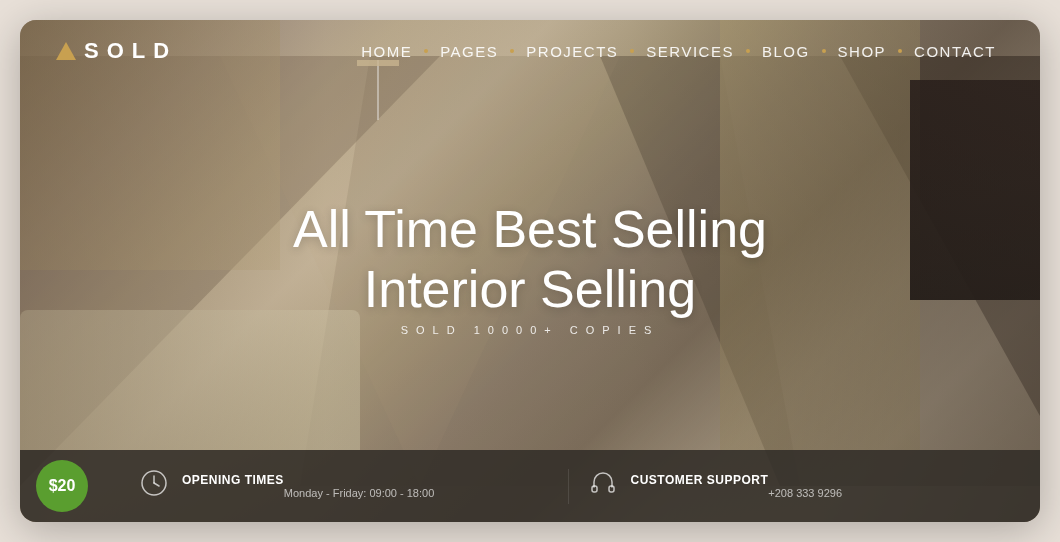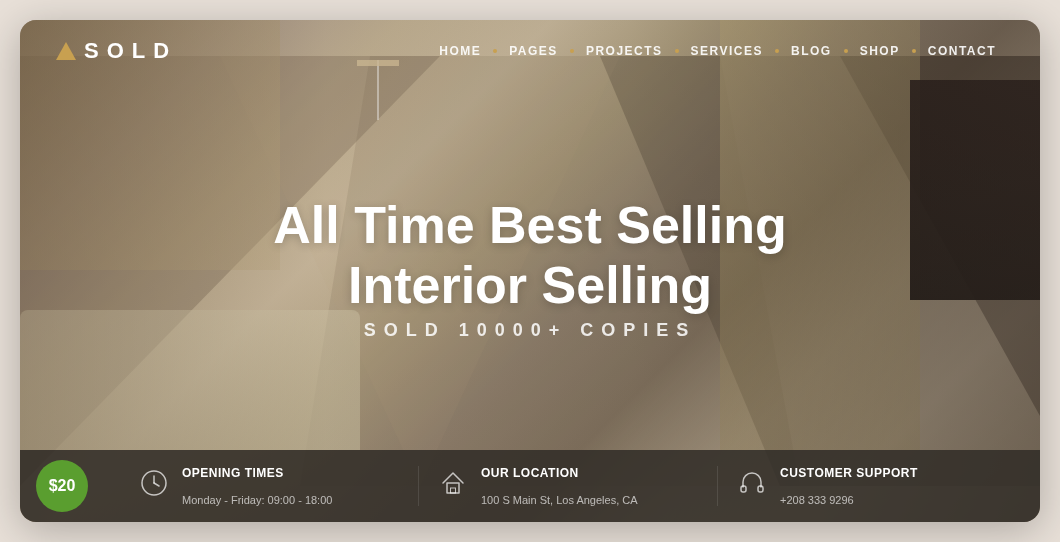--- a/index.html
+++ b/index.html
@@ -93,22 +93,22 @@
 
     .nav-links li {
       display: flex;
       align-items: center;
       gap: 4px;
     }
 
     .nav-links li a {
       color: rgba(255,255,255,0.9);
       text-decoration: none;
-      font-size: 12px;
-      font-weight: 700;
+      font-size: 15px;
+      font-weight: 400;
       letter-spacing: 1.5px;
       text-transform: uppercase;
       padding: 4px 8px;
     }
 
     .nav-dot {
       width: 4px;
       height: 4px;
       background: #c8a050;
       border-radius: 50%;
@@ -121,30 +121,30 @@
       left: 50%;
       transform: translate(-50%, -52%);
       text-align: center;
       z-index: 10;
       width: 70%;
     }
 
     .hero-title {
       color: #ffffff;
       font-size: 52px;
-      font-weight: 700;
+      font-weight: 400;
       line-height: 1.15;
       margin-bottom: 4px;
       text-shadow: 0 2px 10px rgba(0,0,0,0.2);
     }
 
     .hero-subtitle {
       color: rgba(255,255,255,0.85);
-      font-size: 18px;
-      font-weight: 700;
+      font-size: 11px;
+      font-weight: 400;
       letter-spacing: 8px;
       text-transform: uppercase;
     }
 
     
     .bottom-bar {
       position: absolute;
       bottom: 0;
       left: 0;
       right: 0;
@@ -186,21 +186,21 @@
     }
 
     .info-icon {
       color: rgba(255,255,255,0.7);
       font-size: 26px;
       flex-shrink: 0;
     }
 
     .info-text {
       display: flex;
-      flex-direction: column;
+      flex-direction: row;
     }
 
     .info-label {
       color: #ffffff;
       font-size: 12px;
       font-weight: 700;
       letter-spacing: 0.5px;
       text-transform: uppercase;
     }
 
@@ -405,33 +405,20 @@
             <line x1="14" y1="7" x2="14" y2="14" stroke="rgba(255,255,255,0.7)" stroke-width="1.5" stroke-linecap="round"></line>
             <line x1="14" y1="14" x2="19" y2="17" stroke="rgba(255,255,255,0.7)" stroke-width="1.5" stroke-linecap="round"></line>
           </svg>
         </div>
         <div class="info-text">
           <span class="info-label">OPENING TIMES</span>
           <span class="info-value">Monday - Friday: 09:00 - 18:00</span>
         </div>
       </div>
 
-      <div class="info-item">
-        <div class="info-icon house-icon">
-          <svg viewBox="0 0 28 28" fill="none" xmlns="http://www.w3.org/2000/svg">
-            <polyline points="4,14 14,4 24,14" stroke="rgba(255,255,255,0.7)" stroke-width="1.5" stroke-linecap="round" stroke-linejoin="round"></polyline>
-            <rect x="8" y="14" width="12" height="10" stroke="rgba(255,255,255,0.7)" stroke-width="1.5" stroke-linecap="round" stroke-linejoin="round"></rect>
-            <rect x="11.5" y="19" width="5" height="5" stroke="rgba(255,255,255,0.7)" stroke-width="1"></rect>
-          </svg>
-        </div>
-        <div class="info-text">
-          <span class="info-label">OUR LOCATION</span>
-          <span class="info-value">100 S Main St, Los Angeles, CA</span>
-        </div>
-      </div>
 
       <div class="info-item">
         <div class="info-icon headphone-icon">
           <svg viewBox="0 0 28 28" fill="none" xmlns="http://www.w3.org/2000/svg">
             <path d="M5 18v-5a9 9 0 0118 0v5" stroke="rgba(255,255,255,0.7)" stroke-width="1.5" stroke-linecap="round"></path>
             <rect x="3" y="17" width="5" height="6" rx="2" stroke="rgba(255,255,255,0.7)" stroke-width="1.5"></rect>
             <rect x="20" y="17" width="5" height="6" rx="2" stroke="rgba(255,255,255,0.7)" stroke-width="1.5"></rect>
           </svg>
         </div>
         <div class="info-text">

